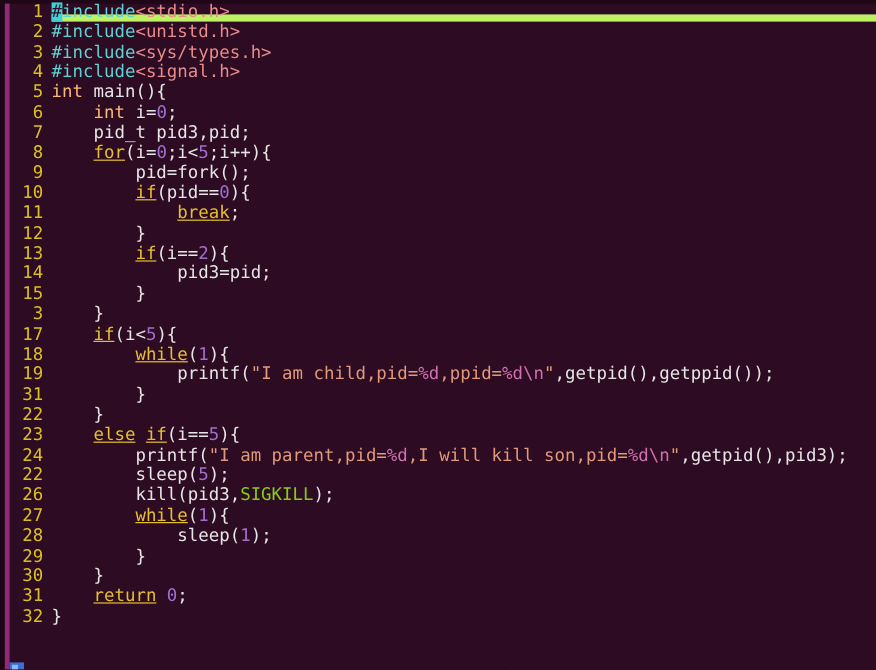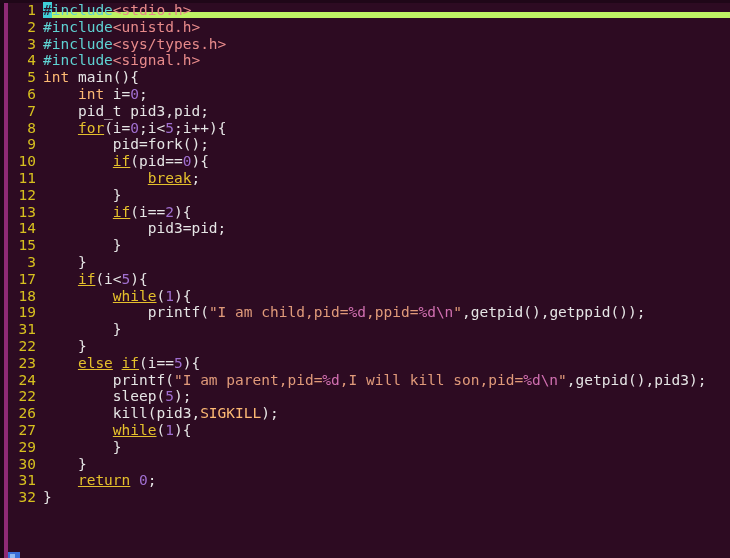--- a/index.html
+++ b/index.html
@@ -90,21 +90,21 @@
   }
 
   
   .t-pre      { color: #5fd3d3; }  
   .t-hdr      { color: #e88b8b; }  
   .t-type     { color: #fdba74; }  
   .t-kw       { color: #e5c02c; text-decoration: underline; }  
   .t-num      { color: #a06fd0; }  
   .t-str      { color: #e09a7a; }  
   .t-fmt      { color: #d06fb0; }  
-  .t-const    { color: #fdba74; }  
+  .t-const    { color: #84cc16; }  
   .t-plain    { color: #e5e5e5; }
 
   
   .cursor-block {
     background: #3fd0d8;
     color: #2d0b22;
   }
 
   
   .status-frag {
@@ -153,20 +153,21 @@
       <div class="line"><span class="lnum">17</span><span class="ltext"><span class="t-plain">    </span><span class="t-kw">if</span><span class="t-plain">(i&lt;</span><span class="t-num">5</span><span class="t-plain">){</span></span></div>
       <div class="line"><span class="lnum">18</span><span class="ltext"><span class="t-plain">        </span><span class="t-kw">while</span><span class="t-plain">(</span><span class="t-num">1</span><span class="t-plain">){</span></span></div>
       <div class="line"><span class="lnum">19</span><span class="ltext"><span class="t-plain">            printf(</span><span class="t-str">"I am child,pid=</span><span class="t-fmt">%d</span><span class="t-str">,ppid=</span><span class="t-fmt">%d</span><span class="t-fmt">\n</span><span class="t-str">"</span><span class="t-plain">,getpid(),getppid());</span></span></div>
       <div class="line"><span class="lnum">31</span><span class="ltext"><span class="t-plain">        }</span></span></div>
       <div class="line"><span class="lnum">22</span><span class="ltext"><span class="t-plain">    }</span></span></div>
       <div class="line"><span class="lnum">23</span><span class="ltext"><span class="t-plain">    </span><span class="t-kw">else</span><span class="t-plain"> </span><span class="t-kw">if</span><span class="t-plain">(i==</span><span class="t-num">5</span><span class="t-plain">){</span></span></div>
       <div class="line"><span class="lnum">24</span><span class="ltext"><span class="t-plain">        printf(</span><span class="t-str">"I am parent,pid=</span><span class="t-fmt">%d</span><span class="t-str">,I will kill son,pid=</span><span class="t-fmt">%d</span><span class="t-fmt">\n</span><span class="t-str">"</span><span class="t-plain">,getpid(),pid3);</span></span></div>
       <div class="line"><span class="lnum">22</span><span class="ltext"><span class="t-plain">        sleep(</span><span class="t-num">5</span><span class="t-plain">);</span></span></div>
       <div class="line"><span class="lnum">26</span><span class="ltext"><span class="t-plain">        kill(pid3,</span><span class="t-const">SIGKILL</span><span class="t-plain">);</span></span></div>
       <div class="line"><span class="lnum">27</span><span class="ltext"><span class="t-plain">        </span><span class="t-kw">while</span><span class="t-plain">(</span><span class="t-num">1</span><span class="t-plain">){</span></span></div>
+      <div class="line"><span class="lnum">28</span><span class="ltext"><span class="t-plain">            sleep(</span><span class="t-num">1</span><span class="t-plain">);</span></span></div>
       <div class="line"><span class="lnum">29</span><span class="ltext"><span class="t-plain">        }</span></span></div>
       <div class="line"><span class="lnum">30</span><span class="ltext"><span class="t-plain">    }</span></span></div>
       <div class="line"><span class="lnum">31</span><span class="ltext"><span class="t-plain">    </span><span class="t-kw">return</span><span class="t-plain"> </span><span class="t-num">0</span><span class="t-plain">;</span></span></div>
       <div class="line"><span class="lnum">32</span><span class="ltext"><span class="t-plain">}</span></span></div>
     </div>
 
   <div class="status-frag"></div>
   <div class="status-frag2"></div>
 
 </div>

